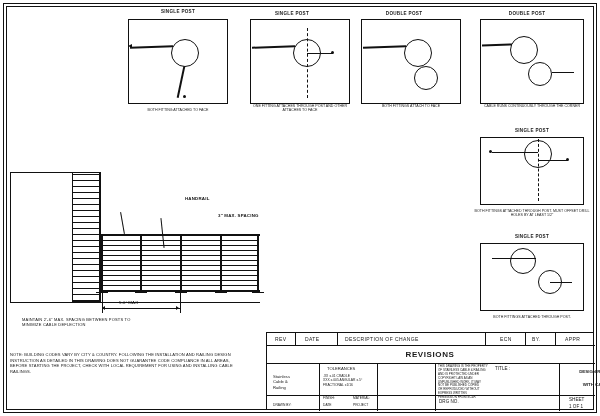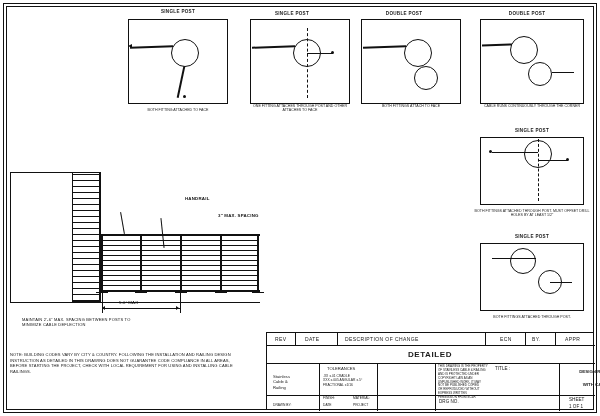--- a/index.html
+++ b/index.html
@@ -170,21 +170,21 @@
     <div class="tbline-v" style="left:258px;top:0;height:12px;"></div>
     <div class="tbline-v" style="left:288px;top:0;height:12px;"></div>
 
     <div class="tbcell tbhdr" style="left:8px;top:3px;">REV</div>
     <div class="tbcell tbhdr" style="left:38px;top:3px;">DATE</div>
     <div class="tbcell tbhdr" style="left:78px;top:3px;">DESCRIPTION OF CHANGE</div>
     <div class="tbcell tbhdr" style="left:233px;top:3px;">ECN</div>
     <div class="tbcell tbhdr" style="left:265px;top:3px;">BY.</div>
     <div class="tbcell tbhdr" style="left:298px;top:3px;">APPR</div>
 
-    <div class="revtitle" style="top:17px;">DETAILED</div>
+    <div class="revtitle" style="top:17px;">REVISIONS</div>
 
     <div class="tbline-v" style="left:52px;top:30px;height:48px;"></div>
     <div class="tbline-v" style="left:110px;top:30px;height:48px;"></div>
     <div class="tbline-v" style="left:168px;top:30px;height:48px;"></div>
     <div class="tbline-v" style="left:292px;top:30px;height:48px;"></div>
     <div class="tbline-h" style="left:292px;top:62px;width:36px;"></div>
     <div class="tbline-h" style="left:168px;top:62px;width:124px;"></div>
 
     <div class="logo" style="left:6px;top:41px;">
       <div>Stainless</div>

